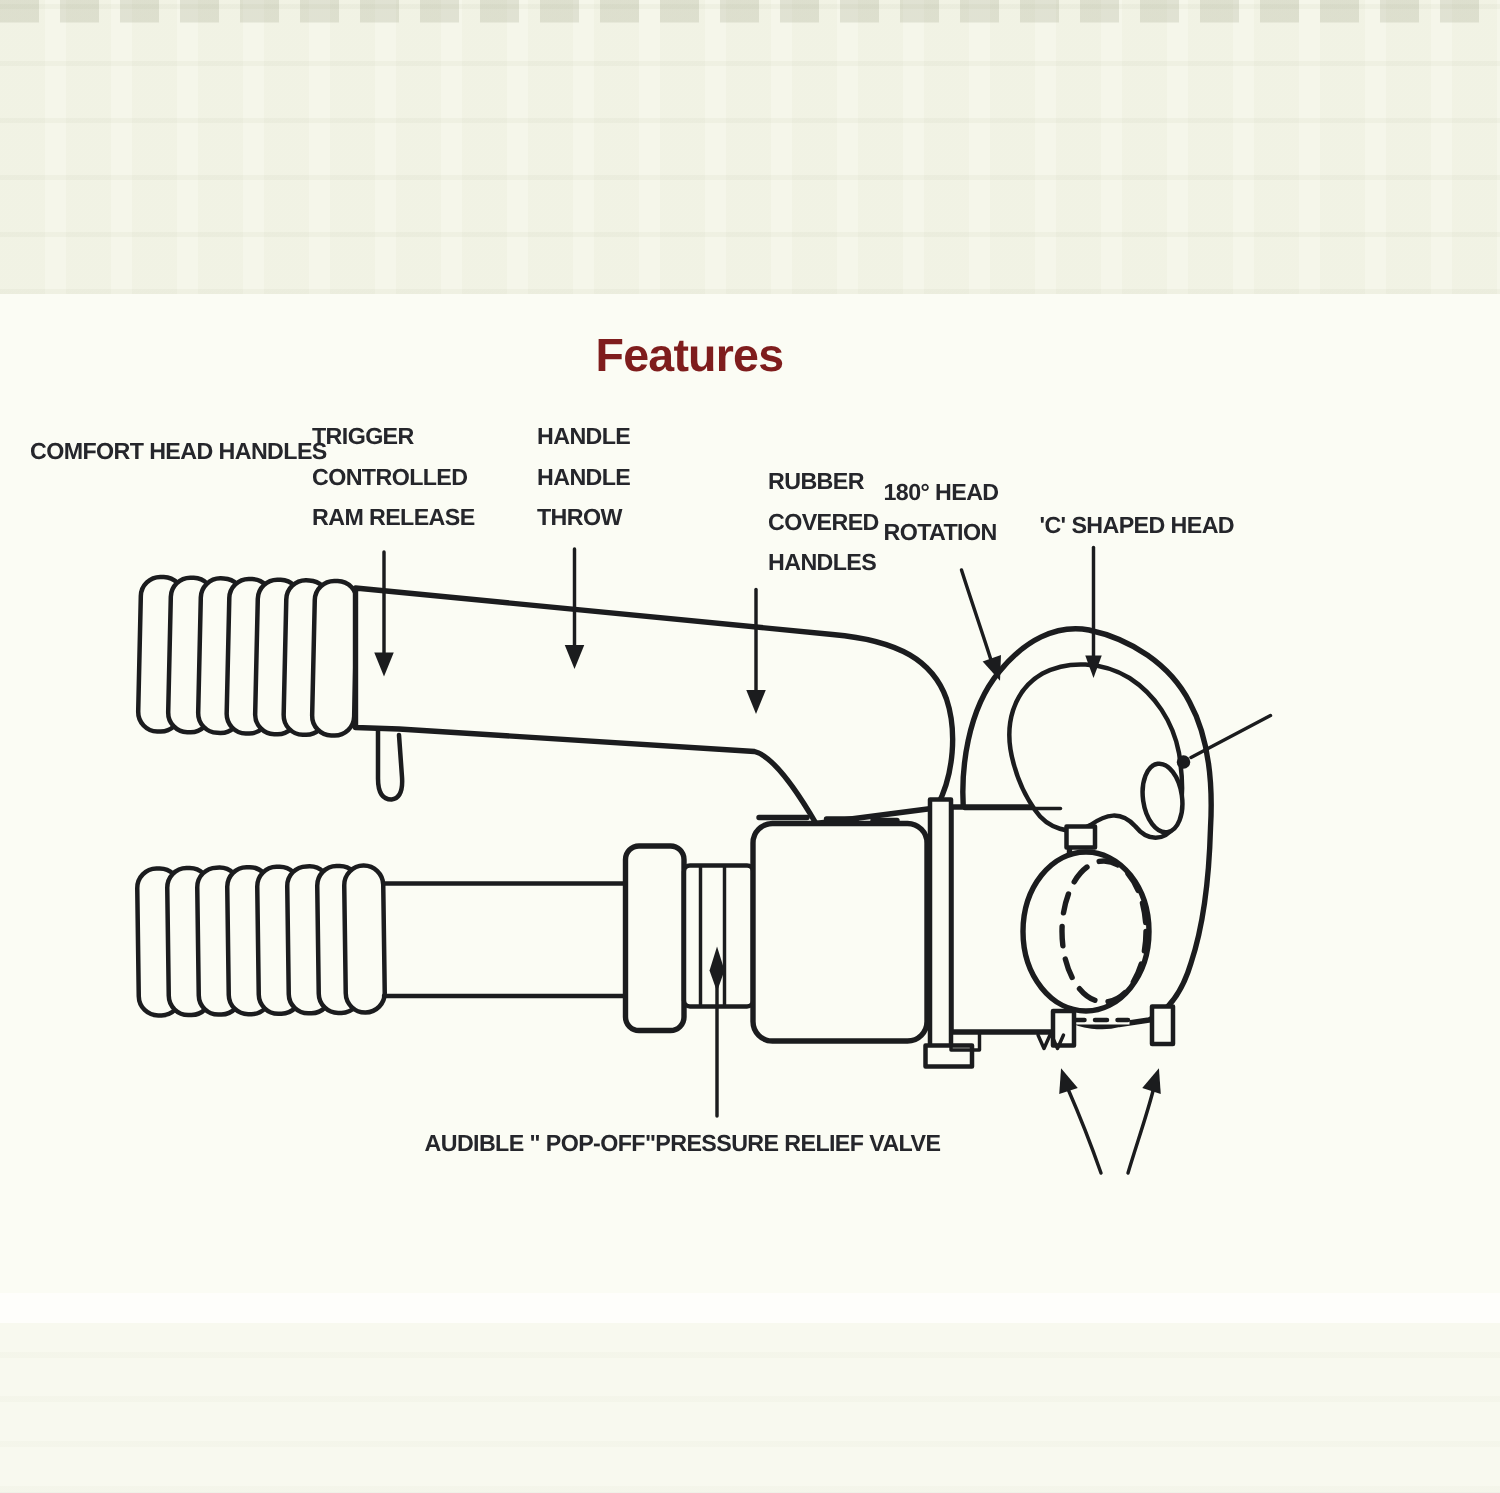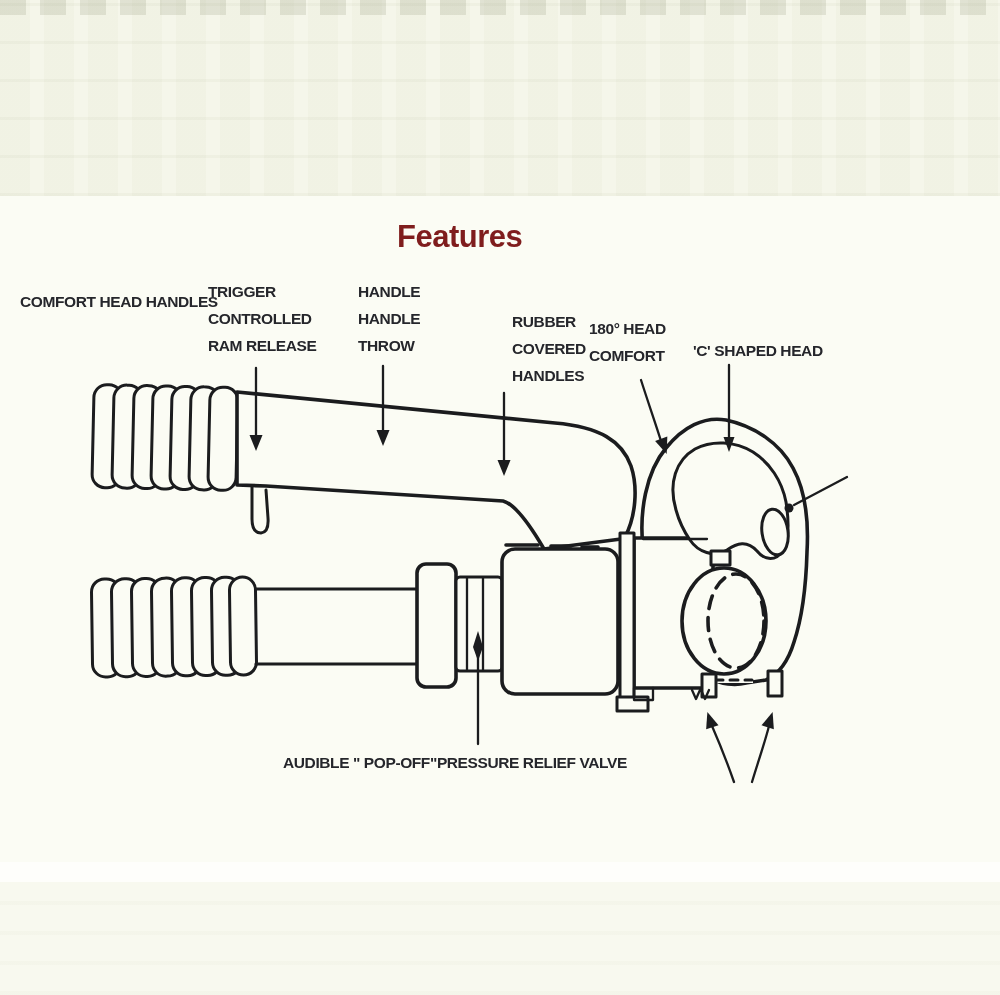--- a/index.html
+++ b/index.html
@@ -198,21 +198,21 @@
   </div>
 
   <div class="lbl" id="lbl-rubber">
     <span>RUBBER</span>
     <span>COVERED</span>
     <span>HANDLES</span>
   </div>
 
   <div class="lbl" id="lbl-rotation">
     <span>180° HEAD</span>
-    <span>COMFORT</span>
+    <span>ROTATION</span>
   </div>
 
   <div class="lbl" id="lbl-chead">
     <span>'C' SHAPED HEAD</span>
   </div>
 
 
   <div class="lbl" id="lbl-popoff">
     <span>AUDIBLE " POP-OFF"PRESSURE RELIEF VALVE</span>
   </div>

